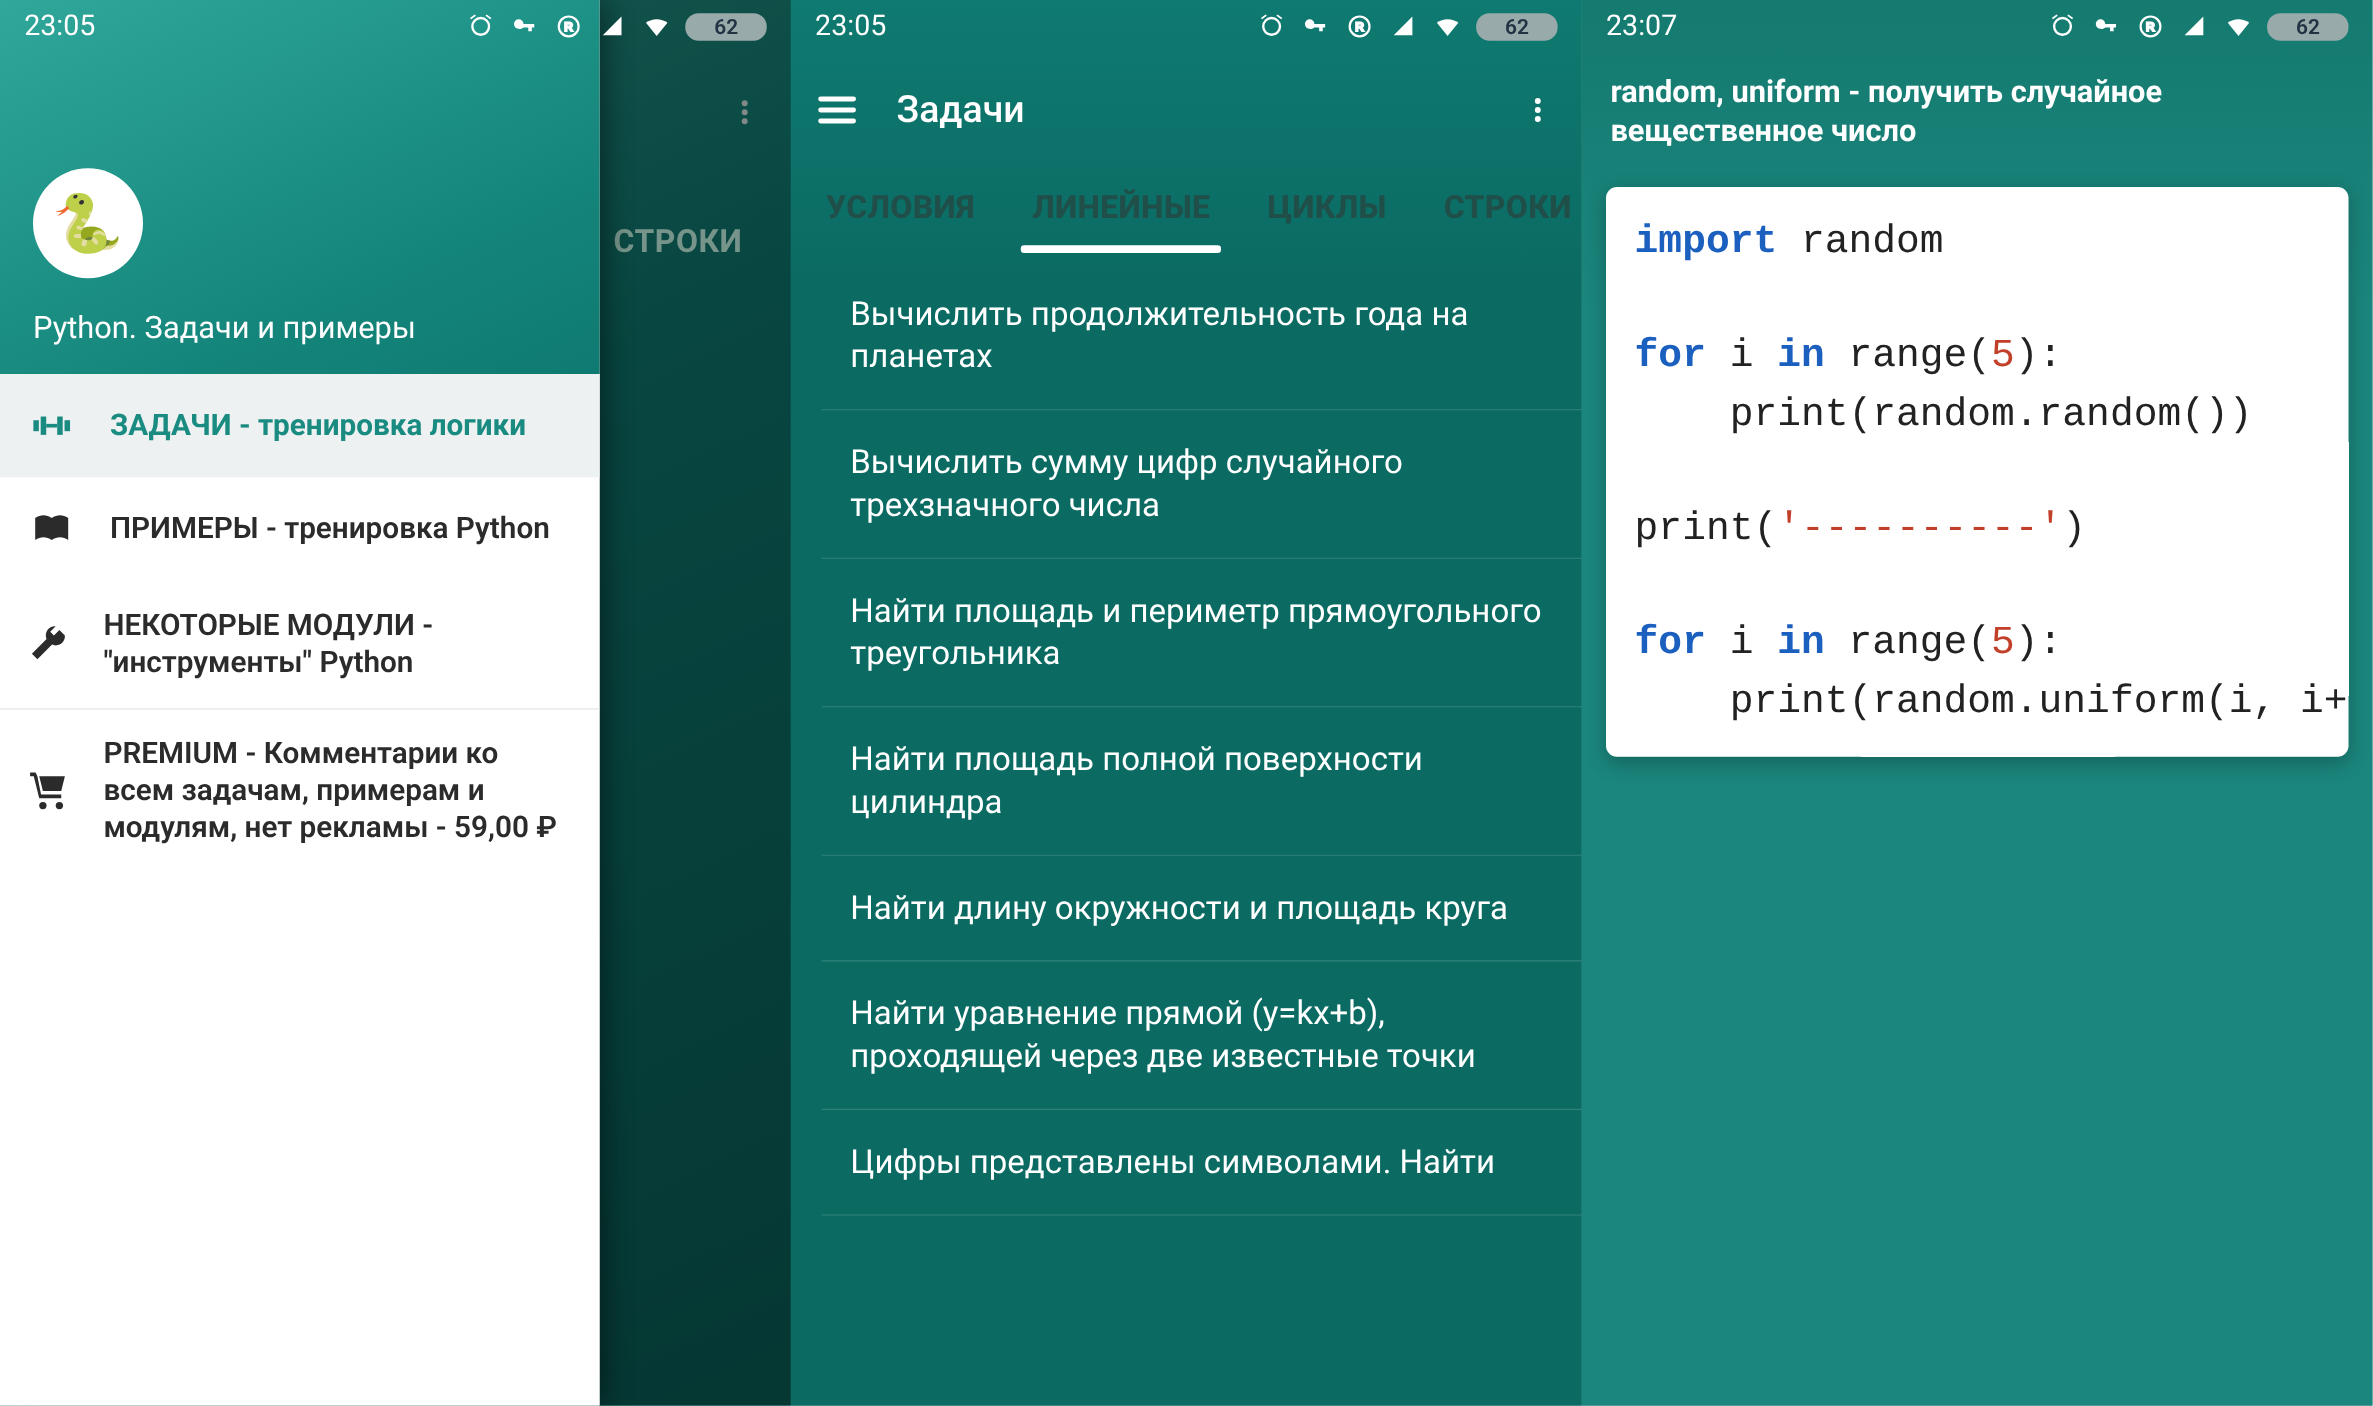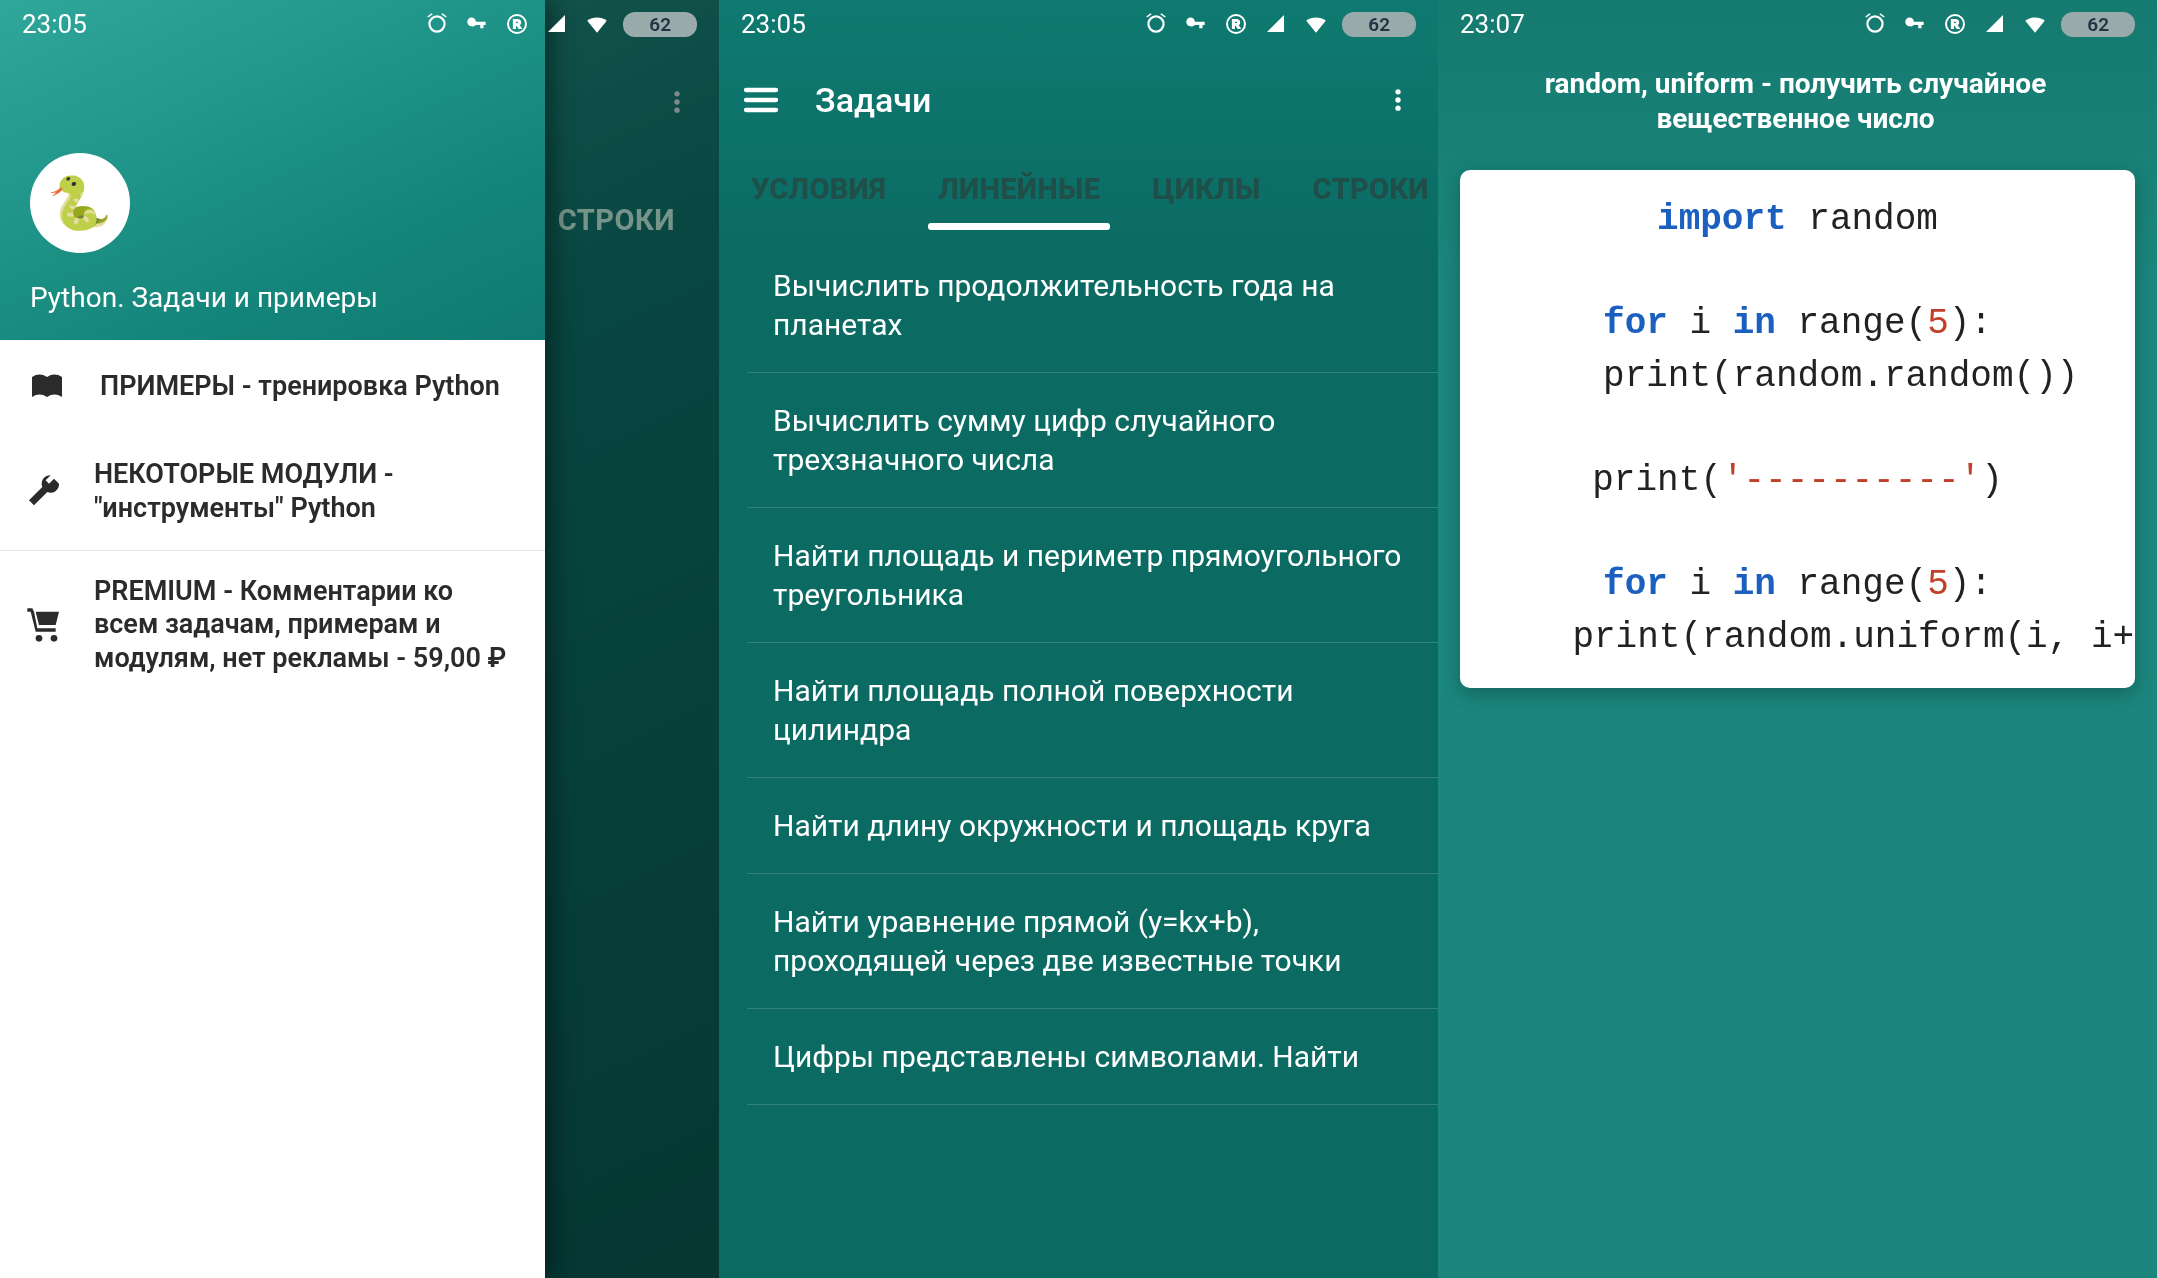--- a/index.html
+++ b/index.html
@@ -1,21 +1,21 @@
 <!DOCTYPE html>
 <html><head>
 <meta charset="utf-8">
 <style>
   * { box-sizing: border-box; margin: 0; padding: 0; }
   html, body { width: 2157px; height: 1278px; font-family: Roboto, Arial, sans-serif; overflow: hidden; }
   .triptych { display: flex; width: 100%; height: 100%; }
   .pane { position: relative; height: 100%; overflow: hidden; }
   .pane1 { width: 719px; background: #0b6b63; }
   .pane2 { width: 719px; background: #0b6b63; }
-  .pane3 { width: 719px; background: #1b867d; text-align: center; }
+  .pane3 { width: 719px; background: #1b867d; }
 
   
   .statusbar { height: 48px; display: flex; align-items: center; justify-content: space-between; padding: 0 22px; color: #fff; font-size: 26px; background: rgba(0,0,0,0); position: relative; z-index: 5; }
   .status-icons { display: flex; align-items: center; gap: 12px; }
   .status-icons .ico { width: 28px; height: 28px; display: inline-flex; align-items: center; justify-content: center; }
   .batt-pill { background: #9aa; color: #234; border-radius: 12px; padding: 1px 26px; font-size: 19px; font-weight: 600; }
 
   
   .pane1 .dim-bg { position: absolute; inset: 0; background: linear-gradient(155deg, #2a9d8f 0%, #0f7a71 35%, #0a5f58 100%); }
   .pane1 .behind { position: absolute; left: 0; right: 0; top: 48px; bottom: 0; padding-top: 60px; color: #9bbfba; font-size: 30px; }
@@ -132,20 +132,32 @@
     <div class="scrim"></div>
 
     <div class="drawer">
       <div class="drawer-header">
         <div class="logo">
             <span>🐍</span>
           </div>
         <div class="title">Python. Задачи и примеры</div>
       </div>
       <div class="drawer-items" id="drawer-items">
+          <div class="drawer-item active">
+            <span class="dicon">
+              <svg viewBox="0 0 24 24" width="40" height="40" fill="#1a8b80">
+                <rect x="2" y="9" width="3" height="6"></rect>
+                <rect x="19" y="9" width="3" height="6"></rect>
+                <rect x="6" y="7" width="3" height="10"></rect>
+                <rect x="15" y="7" width="3" height="10"></rect>
+                <rect x="9" y="11" width="6" height="2"></rect>
+              </svg>
+            </span>
+            <span class="dtext">ЗАДАЧИ - тренировка логики</span>
+          </div>
           <div class="drawer-item">
             <span class="dicon">
               <svg viewBox="0 0 24 24" width="40" height="40" fill="#2b2b2b">
                 <path d="M3 6c3-2 6-2 9 0 3-2 6-2 9 0v12c-3-2-6-2-9 0-3-2-6-2-9 0z"></path>
               </svg>
             </span>
             <span class="dtext">ПРИМЕРЫ - тренировка Python</span>
           </div>
           <div class="drawer-item">
             <span class="dicon">

